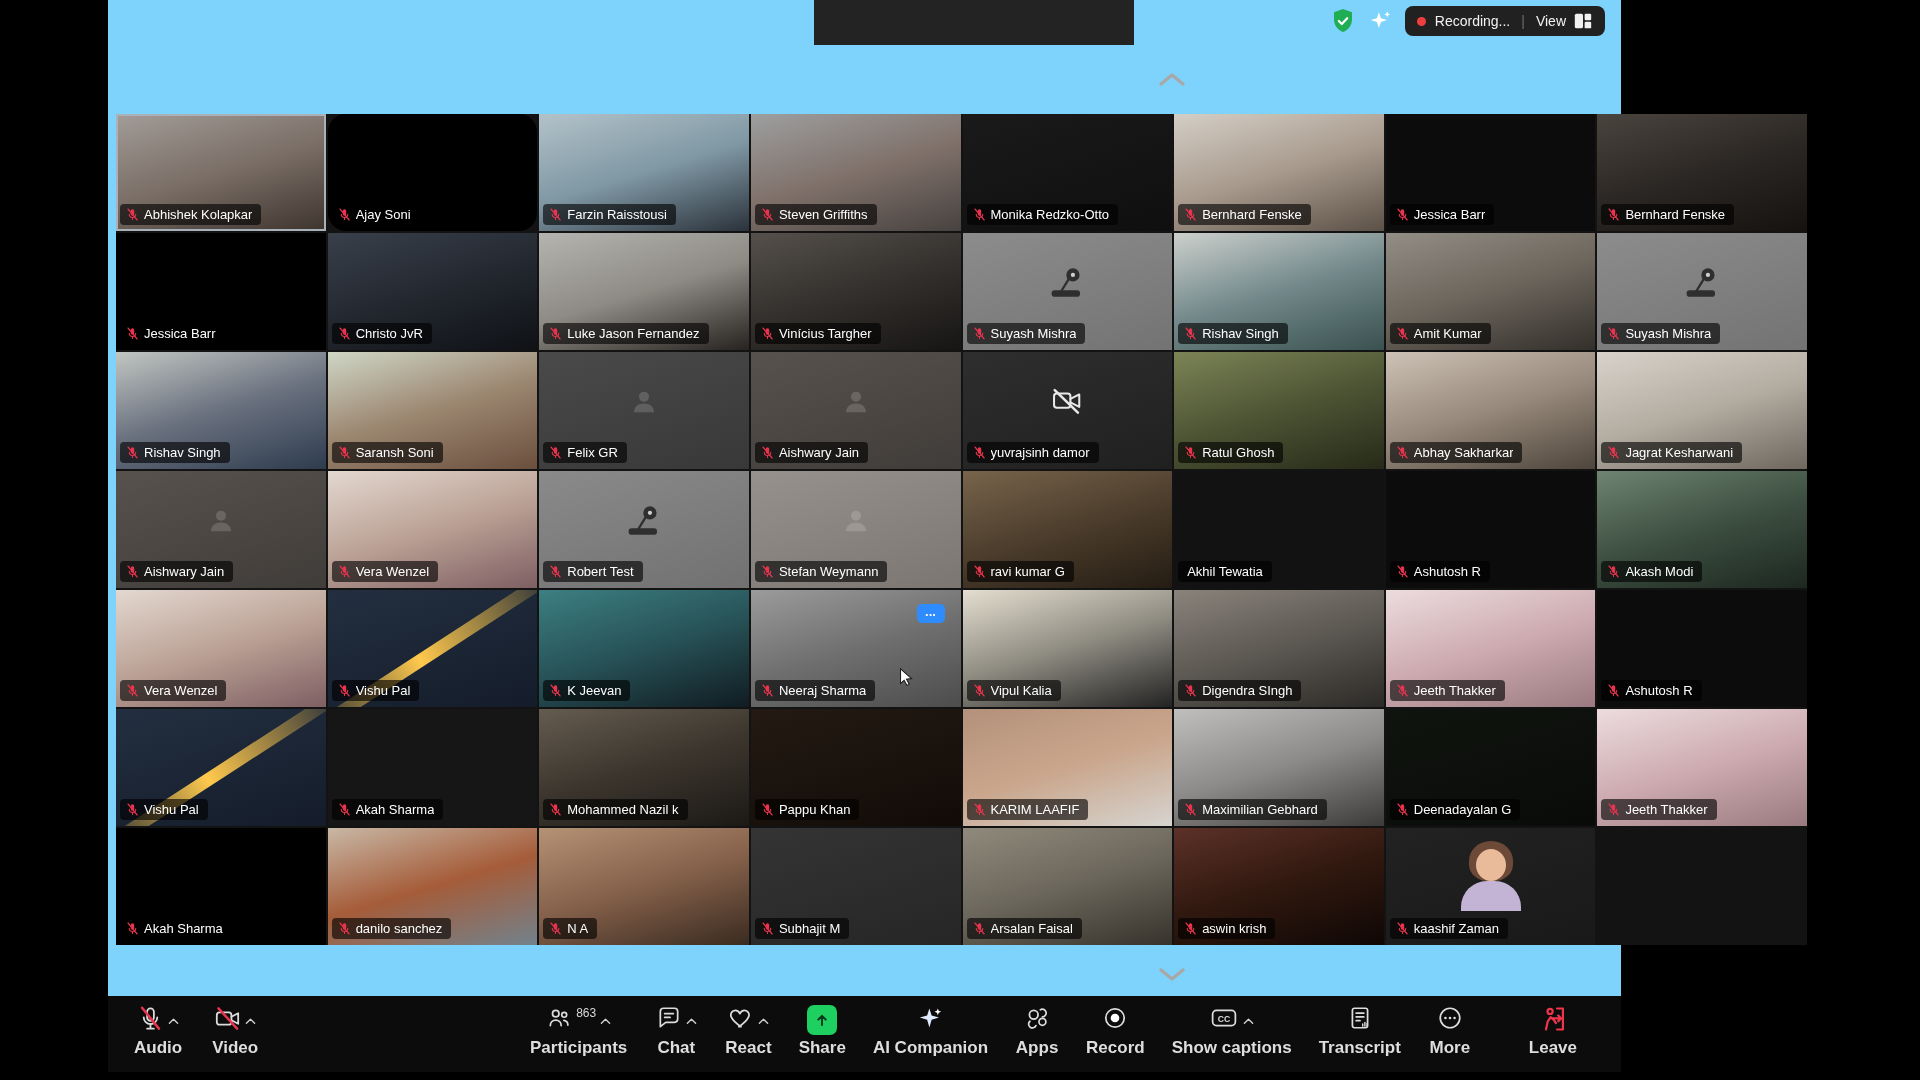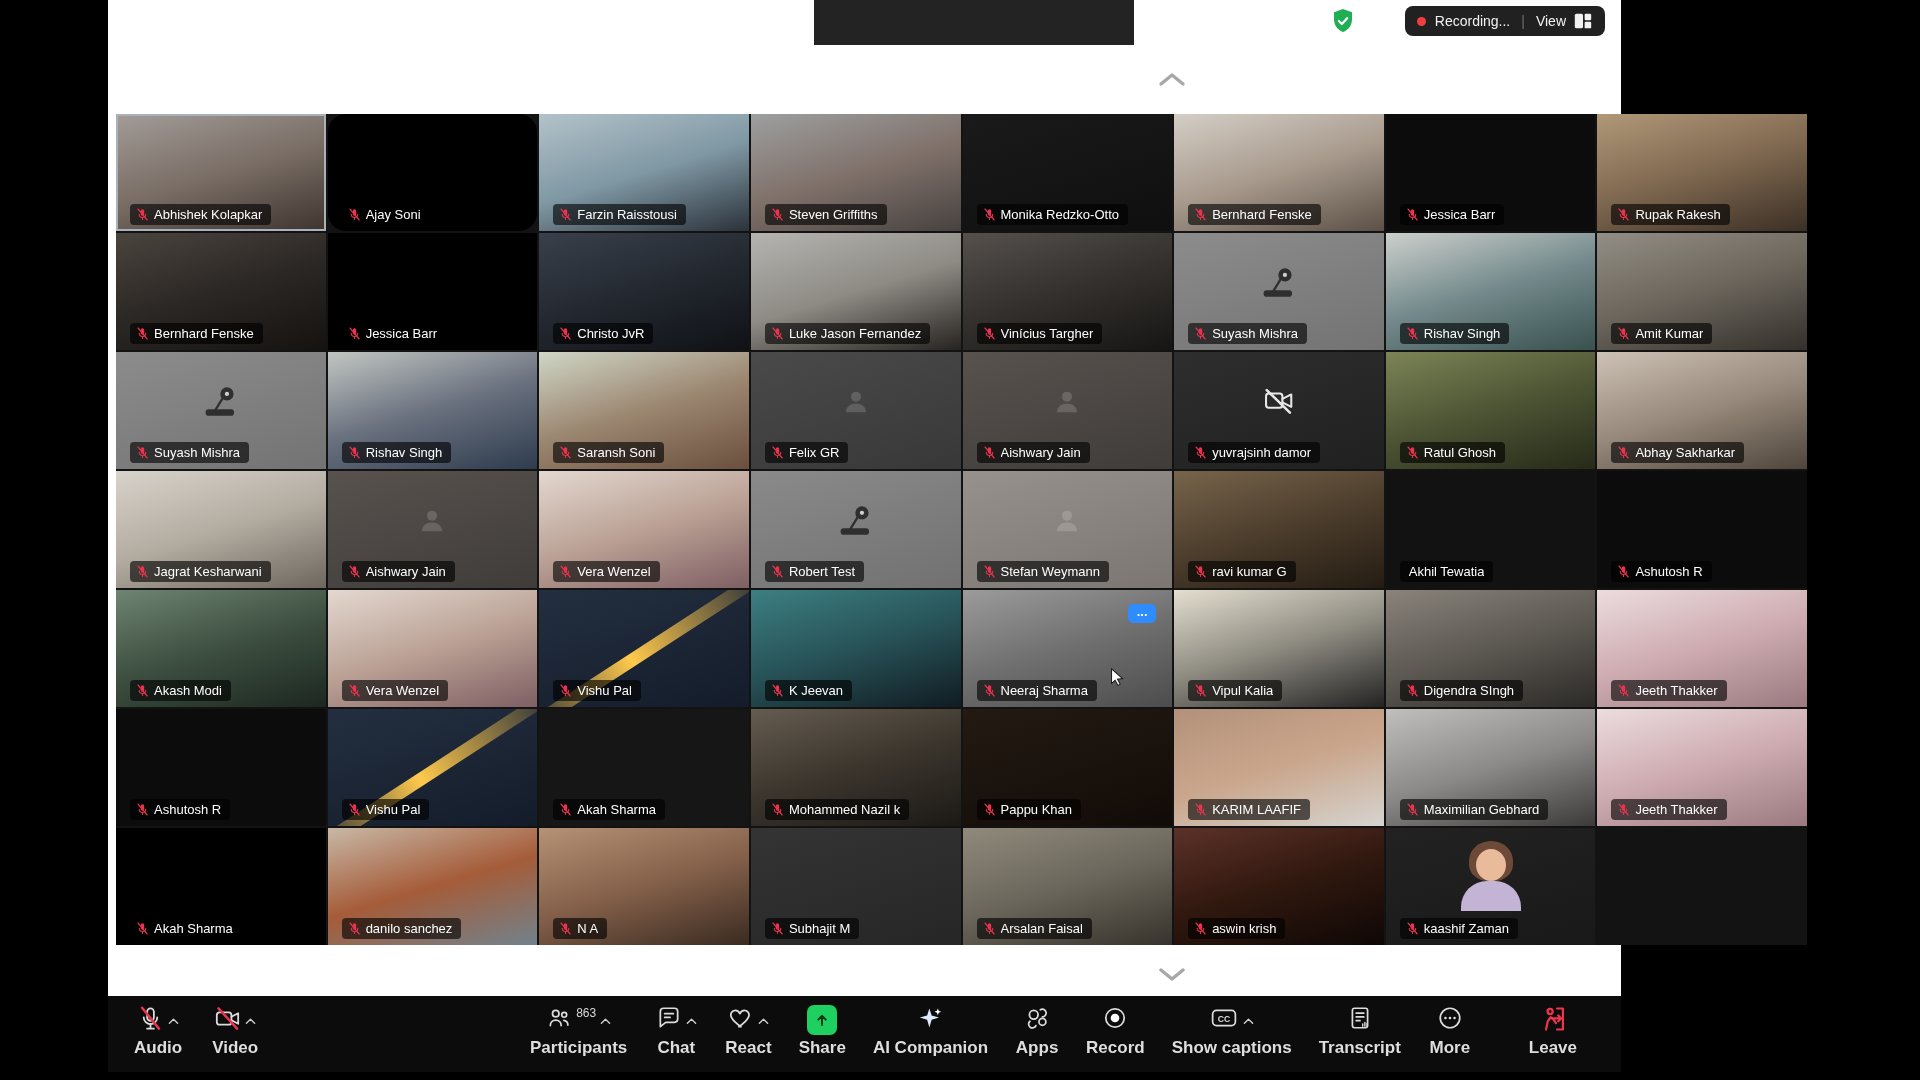--- a/index.html
+++ b/index.html
@@ -1,20 +1,20 @@
 <!DOCTYPE html>
 <html style="--accent-green: #1ed05f; --leave-red: #f0344c; --record-dot-red: #f03e3e; --muted-red: #e8344e; --more-blue: #2e8cff; --shield-green: #1fae54;"><head>
 <meta charset="utf-8">
 <style>
   * { margin:0; padding:0; box-sizing:border-box; }
   html,body { width:1920px; height:1080px; background:#000; overflow:hidden;
               font-family:"Liberation Sans", sans-serif; }
 
   .app-window { position:absolute; left:108px; top:0; width:1513px; height:1072px;
-                background:#ffffff; }
+                background:#7dd3fc; }
 
   .notch-strip { position:absolute; left:706px; top:0; width:320px; height:45px;
                  background:#232323; }
 
   
   .top-cluster { position:absolute; right:16px; top:5px; height:32px;
                  display:flex; align-items:center; gap:12px; }
   .top-cluster svg { display:block; }
   .status-pill { display:flex; align-items:center; gap:9px; background:#212121;
                  border-radius:8px; padding:5px 12px; height:30px; }
@@ -26,21 +26,21 @@
   
   .grid-chevron { position:absolute; left:1047px; width:34px; height:24px; cursor:pointer; }
   .grid-chevron.up { top:68px; } .grid-chevron.down { top:958px; }
 
   
   .participant-grid { position:absolute; left:8px; top:114px; width:1691px; height:831px;
                       display:grid; grid-template-columns:repeat(8,1fr);
                       grid-template-rows:repeat(7,1fr); gap:2px; background:#131313; }
   .tile { position:relative; overflow:hidden; background:#000; }
   .tile.bordered { box-shadow:inset 0 0 0 2px #a9b2ba; }
-  .name-pill { position:absolute; left:14px; bottom:6px; display:flex; align-items:center; gap:5px;
+  .name-pill { position:absolute; left:4px; bottom:6px; display:flex; align-items:center; gap:5px;
                background:rgba(0,0,0,0.62); border-radius:4px; padding:3px 9px 3px 6px;
                max-width:92%; z-index:4; }
   .name-pill.nomic { padding-left:9px; }
   .name-pill .mic svg { display:block; }
   .name-pill .pname { color:#ffffff; font-size:13px; white-space:nowrap; overflow:hidden;
                       text-overflow:ellipsis; }
 
   .feat-center { position:absolute; left:50%; top:44%; transform:translate(-50%,-50%); z-index:2; }
   .feat-streak { position:absolute; left:-20%; top:48%; width:140%; height:13px;
                  background:linear-gradient(90deg, rgba(255,201,77,0), #ffc94d 45%, rgba(255,201,77,0));
@@ -189,32 +189,20 @@
       <span class="mic">
             <svg width="13" height="13" viewBox="0 0 16 16">
               <path d="M8 1.5c-1.2 0-2.1.9-2.1 2.1v3.8c0 1.2.9 2.1 2.1 2.1s2.1-.9 2.1-2.1V3.6C10.1 2.4 9.2 1.5 8 1.5z" fill="#e8344e"></path>
               <path d="M4 7.6c0 2.2 1.8 4 4 4s4-1.8 4-4M8 11.6v2.6" stroke="#e8344e" fill="none" stroke-width="1.3" stroke-linecap="round"></path>
               <path d="M2.6 1.4l11 13.2" stroke="#e8344e" stroke-width="1.7" stroke-linecap="round"></path>
             </svg>
           </span>
       <span class="pname">Jessica Barr</span>
     </div>
   </div>
-      <div class="tile" style="background: linear-gradient(163deg, rgb(176, 152, 120), rgb(126, 103, 79), rgb(59, 47, 37));">
-    <div class="name-pill">
-      <span class="mic">
-            <svg width="13" height="13" viewBox="0 0 16 16">
-              <path d="M8 1.5c-1.2 0-2.1.9-2.1 2.1v3.8c0 1.2.9 2.1 2.1 2.1s2.1-.9 2.1-2.1V3.6C10.1 2.4 9.2 1.5 8 1.5z" fill="#e8344e"></path>
-              <path d="M4 7.6c0 2.2 1.8 4 4 4s4-1.8 4-4M8 11.6v2.6" stroke="#e8344e" fill="none" stroke-width="1.3" stroke-linecap="round"></path>
-              <path d="M2.6 1.4l11 13.2" stroke="#e8344e" stroke-width="1.7" stroke-linecap="round"></path>
-            </svg>
-          </span>
-      <span class="pname">Rupak Rakesh</span>
-    </div>
-  </div>
       <div class="tile" style="background: linear-gradient(163deg, rgb(74, 68, 62), rgb(43, 39, 36), rgb(21, 18, 16));">
     <div class="name-pill">
       <span class="mic">
             <svg width="13" height="13" viewBox="0 0 16 16">
               <path d="M8 1.5c-1.2 0-2.1.9-2.1 2.1v3.8c0 1.2.9 2.1 2.1 2.1s2.1-.9 2.1-2.1V3.6C10.1 2.4 9.2 1.5 8 1.5z" fill="#e8344e"></path>
               <path d="M4 7.6c0 2.2 1.8 4 4 4s4-1.8 4-4M8 11.6v2.6" stroke="#e8344e" fill="none" stroke-width="1.3" stroke-linecap="round"></path>
               <path d="M2.6 1.4l11 13.2" stroke="#e8344e" stroke-width="1.7" stroke-linecap="round"></path>
             </svg>
           </span>
       <span class="pname">Bernhard Fenske</span>
@@ -708,20 +696,32 @@
       <span class="mic">
             <svg width="13" height="13" viewBox="0 0 16 16">
               <path d="M8 1.5c-1.2 0-2.1.9-2.1 2.1v3.8c0 1.2.9 2.1 2.1 2.1s2.1-.9 2.1-2.1V3.6C10.1 2.4 9.2 1.5 8 1.5z" fill="#e8344e"></path>
               <path d="M4 7.6c0 2.2 1.8 4 4 4s4-1.8 4-4M8 11.6v2.6" stroke="#e8344e" fill="none" stroke-width="1.3" stroke-linecap="round"></path>
               <path d="M2.6 1.4l11 13.2" stroke="#e8344e" stroke-width="1.7" stroke-linecap="round"></path>
             </svg>
           </span>
       <span class="pname">Maximilian Gebhard</span>
     </div>
   </div>
+      <div class="tile" style="background: linear-gradient(163deg, rgb(16, 20, 15), rgb(9, 11, 8));">
+    <div class="name-pill">
+      <span class="mic">
+            <svg width="13" height="13" viewBox="0 0 16 16">
+              <path d="M8 1.5c-1.2 0-2.1.9-2.1 2.1v3.8c0 1.2.9 2.1 2.1 2.1s2.1-.9 2.1-2.1V3.6C10.1 2.4 9.2 1.5 8 1.5z" fill="#e8344e"></path>
+              <path d="M4 7.6c0 2.2 1.8 4 4 4s4-1.8 4-4M8 11.6v2.6" stroke="#e8344e" fill="none" stroke-width="1.3" stroke-linecap="round"></path>
+              <path d="M2.6 1.4l11 13.2" stroke="#e8344e" stroke-width="1.7" stroke-linecap="round"></path>
+            </svg>
+          </span>
+      <span class="pname">Deenadayalan G</span>
+    </div>
+  </div>
       <div class="tile" style="background: linear-gradient(163deg, rgb(236, 220, 222), rgb(205, 171, 176), rgb(154, 122, 128));">
     <div class="name-pill">
       <span class="mic">
             <svg width="13" height="13" viewBox="0 0 16 16">
               <path d="M8 1.5c-1.2 0-2.1.9-2.1 2.1v3.8c0 1.2.9 2.1 2.1 2.1s2.1-.9 2.1-2.1V3.6C10.1 2.4 9.2 1.5 8 1.5z" fill="#e8344e"></path>
               <path d="M4 7.6c0 2.2 1.8 4 4 4s4-1.8 4-4M8 11.6v2.6" stroke="#e8344e" fill="none" stroke-width="1.3" stroke-linecap="round"></path>
               <path d="M2.6 1.4l11 13.2" stroke="#e8344e" stroke-width="1.7" stroke-linecap="round"></path>
             </svg>
           </span>
       <span class="pname">Jeeth Thakker</span>

